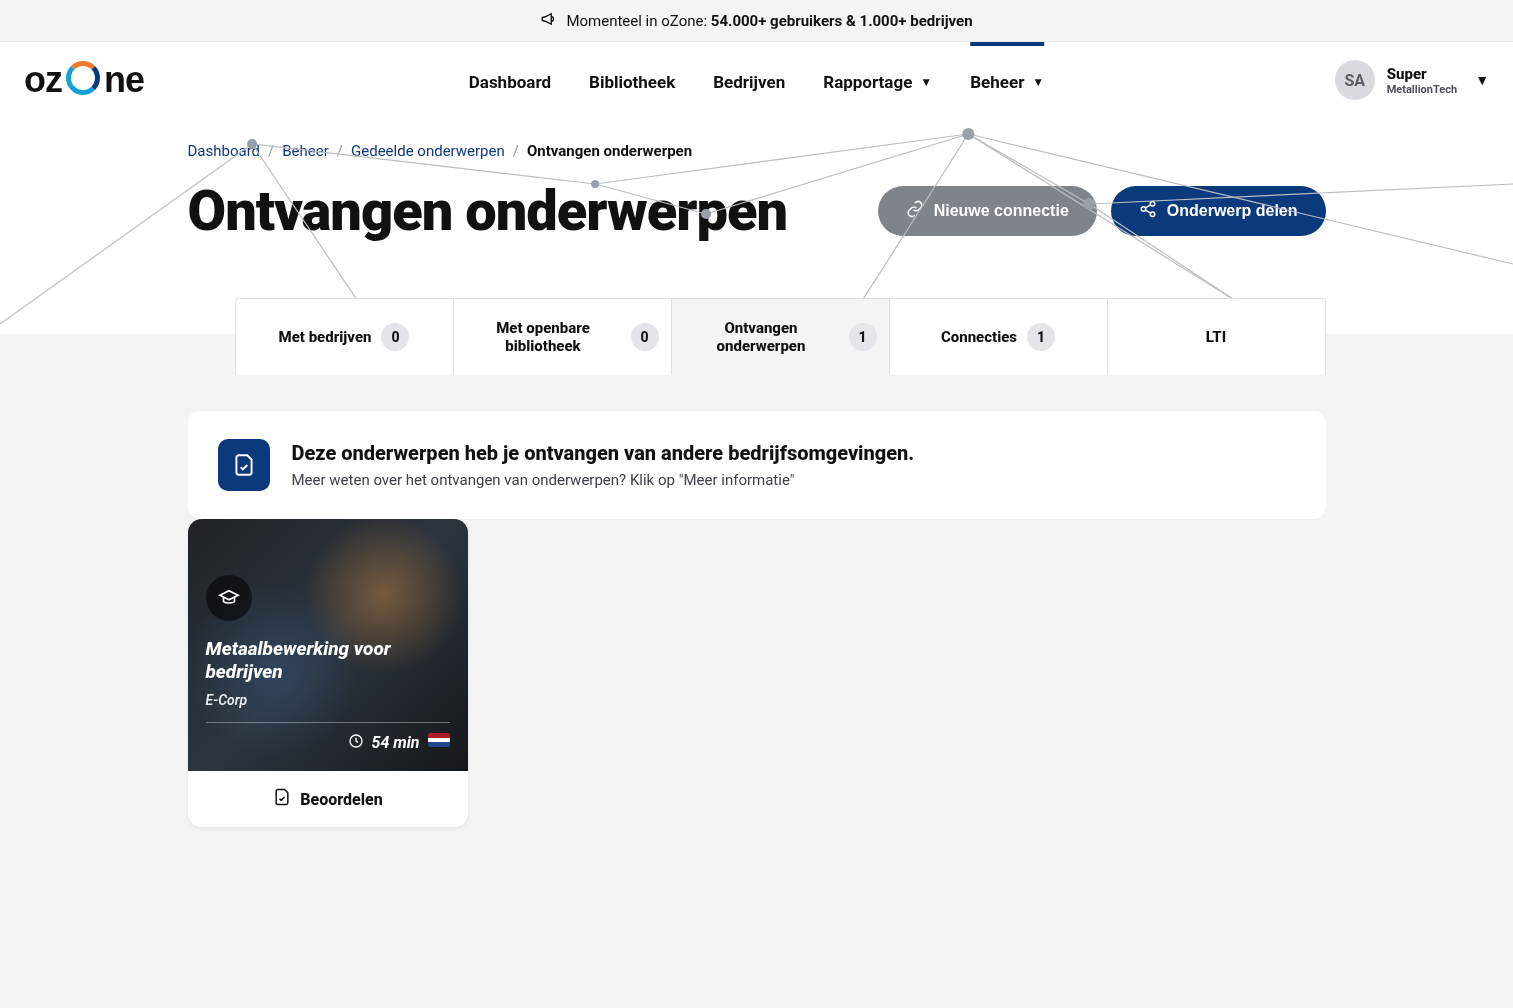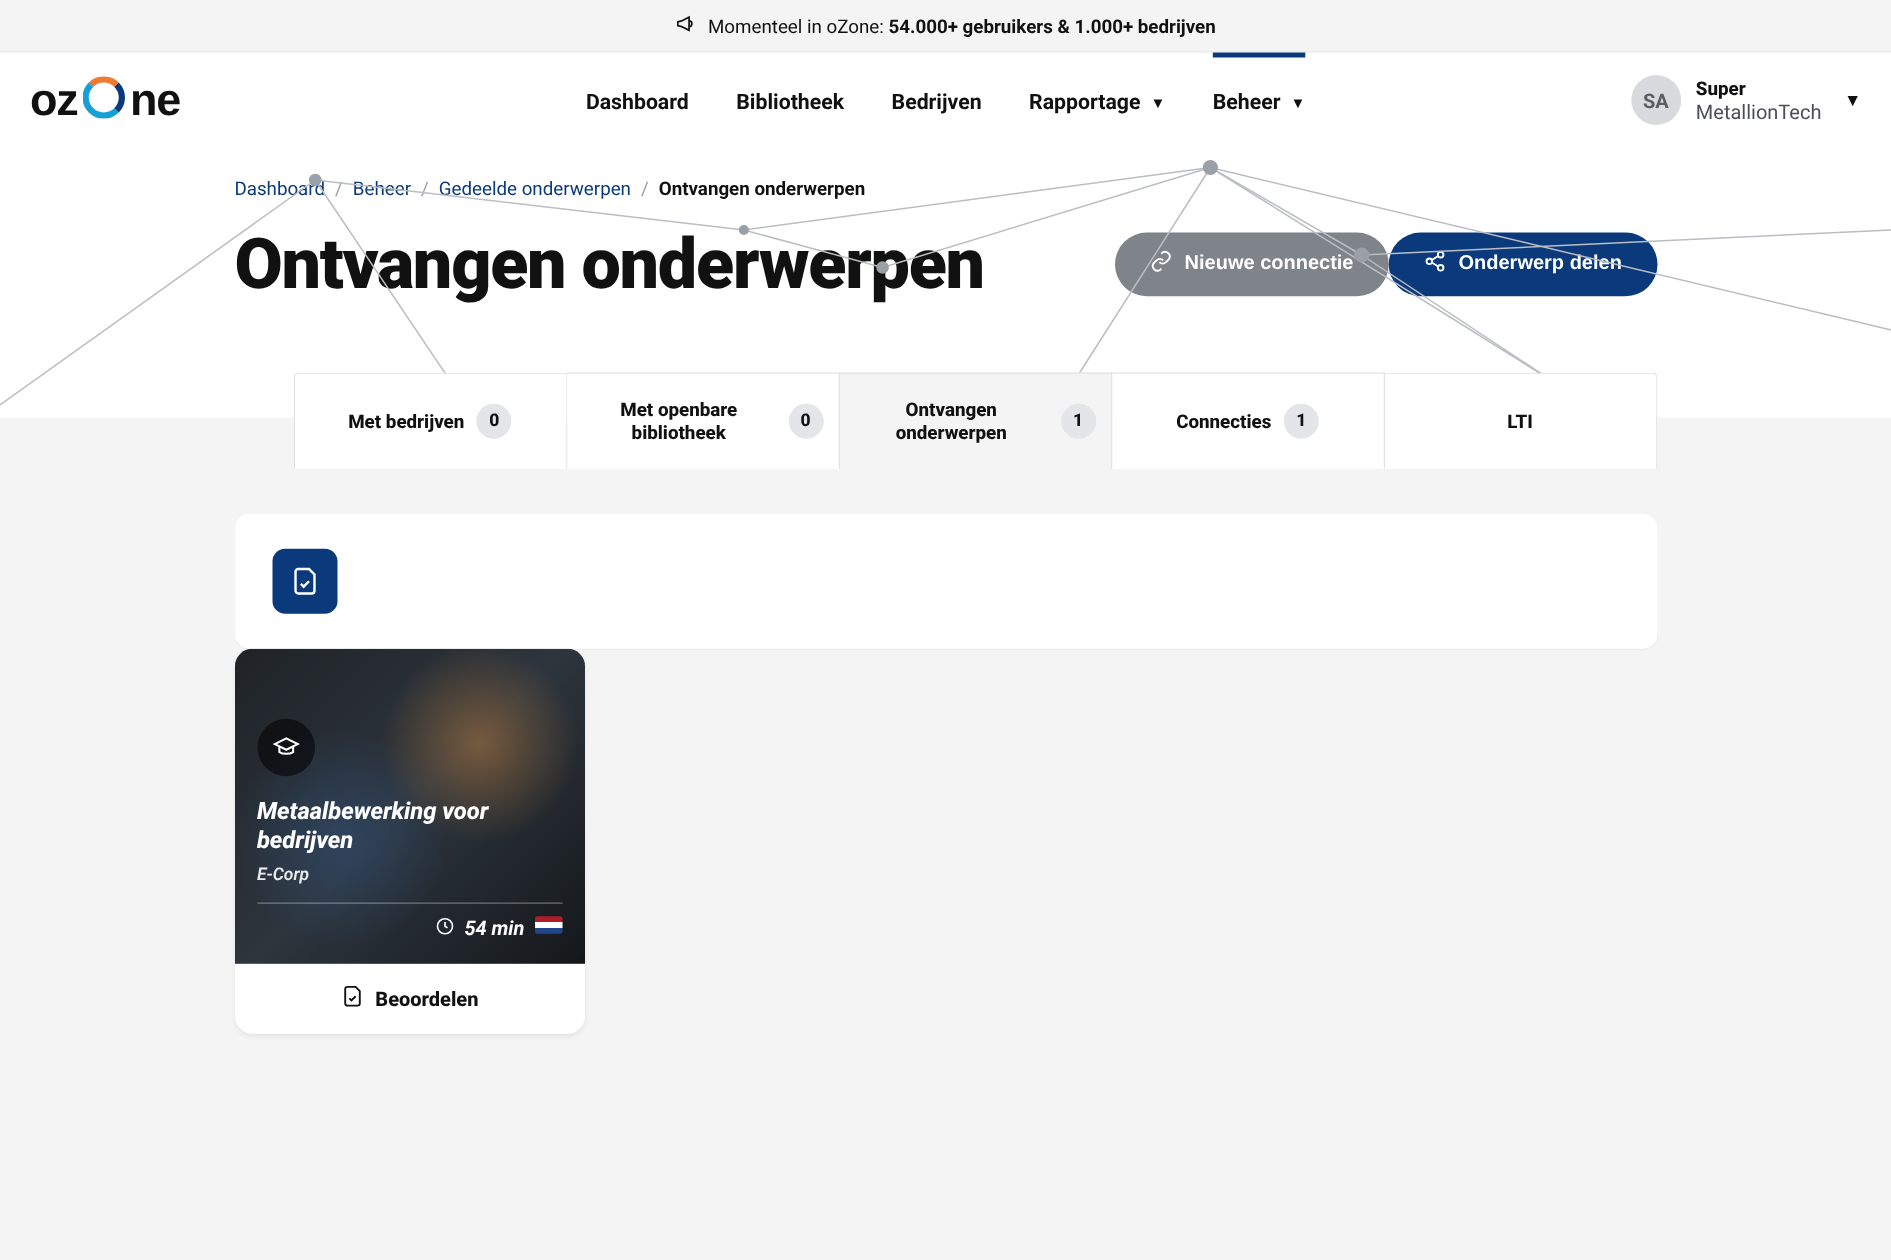--- a/index.html
+++ b/index.html
@@ -83,21 +83,21 @@
   }
   .avatar {
     width: 40px; height: 40px;
     border-radius: 50%;
     background: #d9dade;
     color: #5a5d66;
     display: flex; align-items: center; justify-content: center;
     font-weight: 700;
   }
   .user-meta .name { font-weight: 800; font-size: 15px; }
-  .user-meta .org { font-size: 16px; color: #4c4f57; }
+  .user-meta .org { font-size: 11px; color: #4c4f57; font-weight: bold; }
   .user-caret { font-size: 14px; margin-left: 6px; }
 
   
   .hero {
     background: #fff;
     position: relative;
     overflow: hidden;
   }
   .page-wrap {
     max-width: 1170px;
@@ -118,21 +118,21 @@
     align-items: center;
     justify-content: space-between;
     margin-top: 18px;
     margin-bottom: 90px;
   }
   .page-title {
     font-size: 56px;
     font-weight: 900;
     letter-spacing: -1px;
   }
-  .hero-actions { display: flex; }
+  .hero-actions { display: flex; gap: 14px; }
   .btn {
     border: none;
     border-radius: 999px;
     padding: 14px 28px;
     font-size: 16px;
     font-weight: 700;
     display: inline-flex;
     align-items: center;
     gap: 10px;
     cursor: pointer;
@@ -446,20 +446,24 @@
   <div class="page-wrap">
     <div class="tabs-spacer"></div>
 
     <div class="info-card">
       <div class="info-icon">
         <svg viewBox="0 0 24 24">
             <path d="M7 3h8l4 4v12a2 2 0 0 1-2 2H7a2 2 0 0 1-2-2V5a2 2 0 0 1 2-2z"></path>
             <path d="m9 14 2 2 4-4"></path>
           </svg>
       </div>
+      <div class="info-text">
+        <h3>Deze onderwerpen heb je ontvangen van andere bedrijfsomgevingen.</h3>
+        <p>Meer weten over het ontvangen van onderwerpen? Klik op "Meer informatie"</p>
+      </div>
     </div>
 
 
     <div class="card-grid" id="card-grid">
         <div class="topic-card">
     <div class="topic-cover">
       <div class="cap-icon">
         <svg viewBox="0 0 24 24">
                 <path d="M2 9l10-5 10 5-10 5L2 9z"></path>
                 <path d="M6 11v5c3 2 9 2 12 0v-5"></path>

